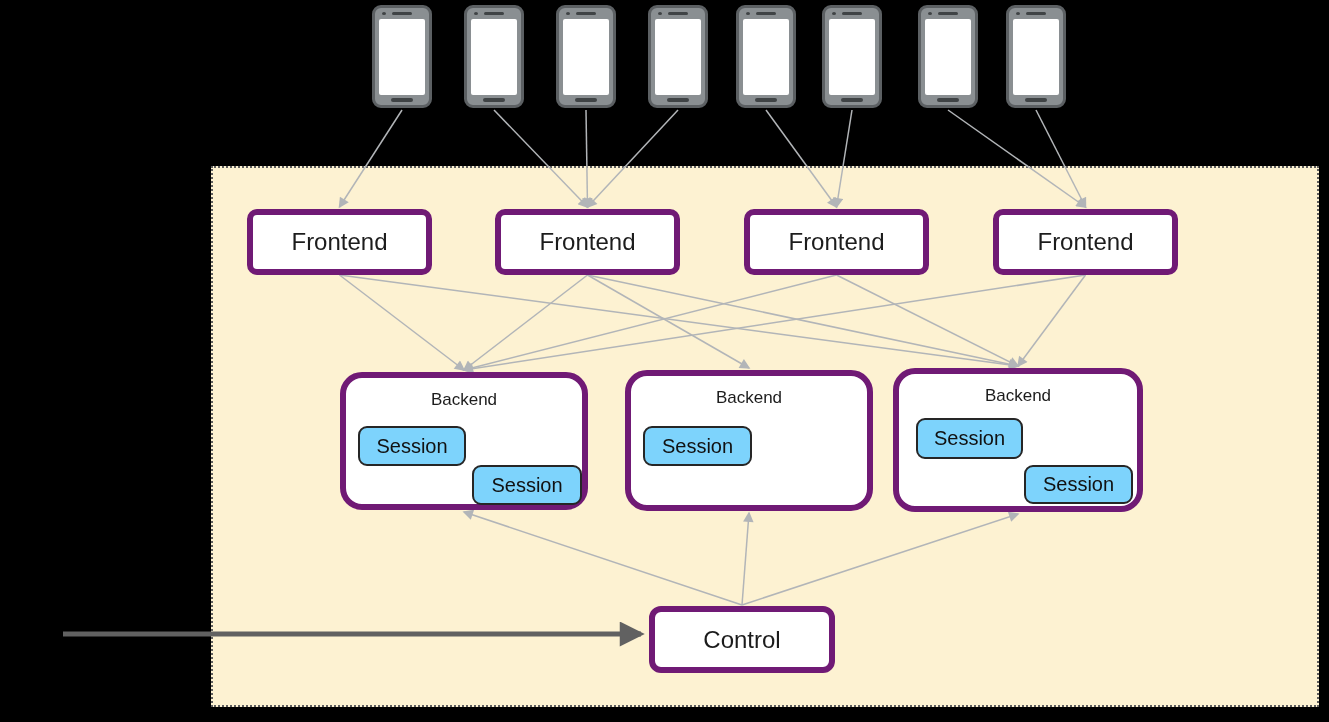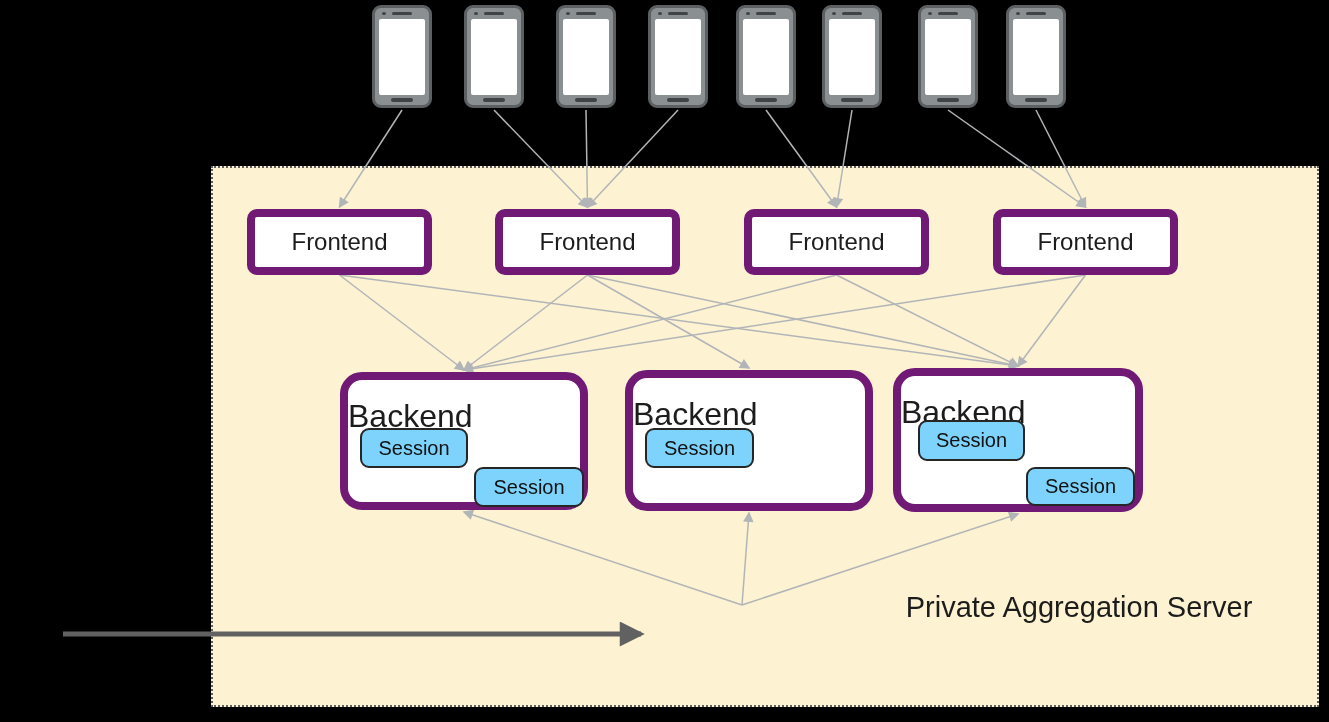--- a/index.html
+++ b/index.html
@@ -6,28 +6,28 @@
   .stage{
     position:relative;width:1329px;height:722px;background:#000;
     font-family:"Liberation Sans",sans-serif;overflow:hidden;
   }
   #server-container{
     position:absolute;left:211px;top:166px;width:1108px;height:541px;
     background:#fdf2d2;border:2px dotted #5e5e5e;box-sizing:border-box;
   }
   #edge-layer{position:absolute;left:0;top:0;width:1329px;height:722px;}
   .node{
-    position:absolute;background:#fff;border:8px solid #701a75;box-sizing:border-box;
+    position:absolute;background:#fff;border:6px solid #701a75;box-sizing:border-box;
     display:flex;align-items:center;justify-content:center;color:#1c1c1c;
   }
   .frontend{border-radius:10px;font-size:24px;}
   .control{border-radius:12px;font-size:24px;}
   .backend{border-radius:22px;}
   .backend .node-label{
-    position:absolute;top:18px;left:0;right:0;text-align:left;font-size:32px;
+    position:absolute;top:12px;left:0;right:0;text-align:center;font-size:17px;
   }
   .session{
     position:absolute;background:#7dd3fc;border:2px solid #262626;border-radius:9px;
     display:flex;align-items:center;justify-content:center;font-size:20px;color:#111;
     box-sizing:border-box;
   }
   .phone{
     position:absolute;width:60px;height:103px;background:#8a8f92;
     border:3px solid #5c6063;border-radius:9px;box-sizing:border-box;
   }
@@ -72,21 +72,20 @@
       <line x1="836.5" y1="275" x2="464" y2="370" stroke="#b2b5b8" stroke-width="1.5" marker-end="url(#arrowGray)"></line>
       <line x1="836.5" y1="275" x2="1018" y2="366" stroke="#b2b5b8" stroke-width="1.5" marker-end="url(#arrowGray)"></line>
       <line x1="1085.5" y1="275" x2="464" y2="370" stroke="#b2b5b8" stroke-width="1.5" marker-end="url(#arrowGray)"></line>
       <line x1="1085.5" y1="275" x2="1018" y2="366" stroke="#b2b5b8" stroke-width="1.5" marker-end="url(#arrowGray)"></line>
       <line x1="742" y1="605" x2="464" y2="512" stroke="#b2b5b8" stroke-width="1.5" marker-end="url(#arrowGray)"></line>
       <line x1="742" y1="605" x2="749" y2="513" stroke="#b2b5b8" stroke-width="1.5" marker-end="url(#arrowGray)"></line>
       <line x1="742" y1="605" x2="1018" y2="514" stroke="#b2b5b8" stroke-width="1.5" marker-end="url(#arrowGray)"></line>
       <line x1="63" y1="634" x2="641" y2="634" stroke="#616161" stroke-width="5" marker-end="url(#arrowDark)"></line>
     </svg>
 
-  <div id="diagram-title">Private Aggregation Server</div>
 
 <div class="phone" style="left: 372px; top: 5px; width: 60px; height: 103px;">
       <div class="screen"></div>
       <div class="camera"></div>
       <div class="speaker"></div>
       <div class="home"></div>
     </div>
     <div class="phone" style="left: 464px; top: 5px; width: 60px; height: 103px;">
       <div class="screen"></div>
       <div class="camera"></div>
@@ -158,13 +157,16 @@
     </div>
     <div class="node backend" style="left: 893px; top: 368px; width: 250px; height: 144px;">
       <div class="node-label">Backend</div>
       <div class="session" style="left: 17px; top: 44px; width: 107px; height: 41px;">
         <div>Session</div>
       </div>
       <div class="session" style="left: 125px; top: 91px; width: 109px; height: 39px;">
         <div>Session</div>
       </div>
     </div>
+    <div class="node control" style="left: 649px; top: 606px; width: 186px; height: 67px;">
+      <div>Control</div>
+    </div>
   </div>
 
 </body></html>

